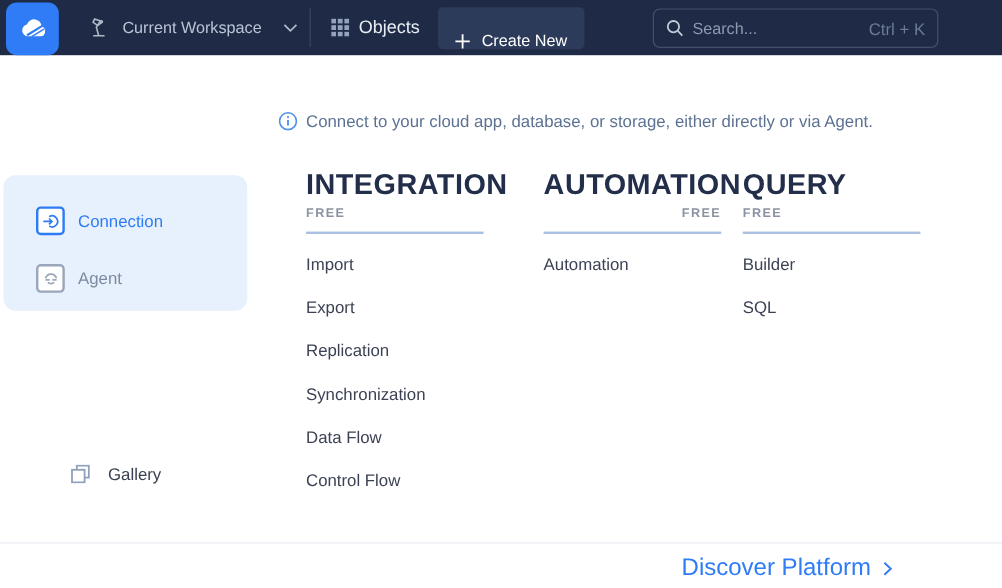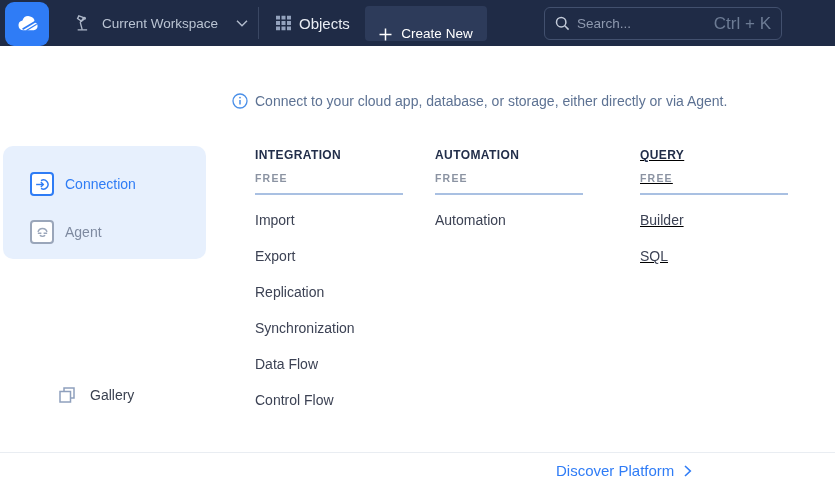--- a/index.html
+++ b/index.html
@@ -38,21 +38,21 @@
   .search-wrap {
     position: absolute; left: 544px; top: 7px; width: 238px; height: 33px;
     border: 1px solid #42506e; border-radius: 6px;
     display: flex; align-items: center; padding: 12px 10px; gap: 7px;
   }
   .search-wrap input {
     flex: 1; min-width: 0; background: transparent; border: none; outline: none;
     color: #d6dce8; font-size: 13.5px; font-family: inherit;
   }
   .search-wrap input::placeholder { color: #8e99af; }
-  .search-shortcut { color: #6c7b94; font-size: 17px; white-space: nowrap; margin-left: 12px; }
+  .search-shortcut { color: #6c7b94; font-size: 14px; white-space: nowrap; margin-left: 12px; }
 
   
   .info-banner {
     position: absolute; left: 232px; top: 93px;
     display: flex; align-items: center; gap: 7px;
   }
   .info-banner .text { color: #5d7293; font-size: 14px; }
 
   
   .side-panel {
@@ -73,45 +73,45 @@
   .side-item.active .label { color: #2e7cf5; font-size: 14px; }
   .side-item.inactive .label { color: #7e8aa0; font-size: 14px; }
   .gallery-item {
     position: absolute; left: 32px; top: 387px;
     display: flex; align-items: center; gap: 15px; cursor: pointer; padding-left: 27px;
   }
   .gallery-item .label { color: #3a4150; font-size: 14px; }
 
   
   .col { position: absolute; top: 146px; width: 148px; }
-  .col-1 { left: 255px; } .col-2 { left: 435px; } .col-3 { left: 640px; text-decoration: underline; }
+  .col-1 { left: 255px; } .col-2 { left: 453px; text-align: right; } .col-3 { left: 619px; }
   .col .title {
-    font-size: 12px; font-weight: bold; color: #222e4a; letter-spacing: 0.4px;
+    font-size: 24px; font-weight: bold; color: #222e4a; letter-spacing: 0.4px;
     line-height: 18px;
   }
   .col .badge {
     margin-top: 9px; font-size: 10.5px; font-weight: 600; color: #8b93a2;
     letter-spacing: 1.2px; line-height: 11px;
   }
   .col .rule { margin-top: 9px; height: 2px; background: #a9c0e2; }
   .col .items { margin-top: 7px; }
   .col .item {
     height: 36px; display: flex; align-items: center;
     font-size: 14px; color: #3c4254; cursor: pointer;
   }
 
   
   .footer-rule {
     position: absolute; left: 0; top: 452px; width: 835px; height: 1px;
     background: #e9edf2;
   }
   .discover-link {
-    position: absolute; left: 556px; top: 462px;
+    position: absolute; left: 568px; top: 462px;
     display: flex; align-items: center; gap: 10px;
-    color: #2f7cf6; font-size: 15px; text-decoration: none; cursor: pointer;
+    color: #2f7cf6; font-size: 20px; text-decoration: none; cursor: pointer;
   }
 </style>
 </head>
 <body>
 
 <div id="app">
 
   <div class="navbar">
 
     <div class="logo">

